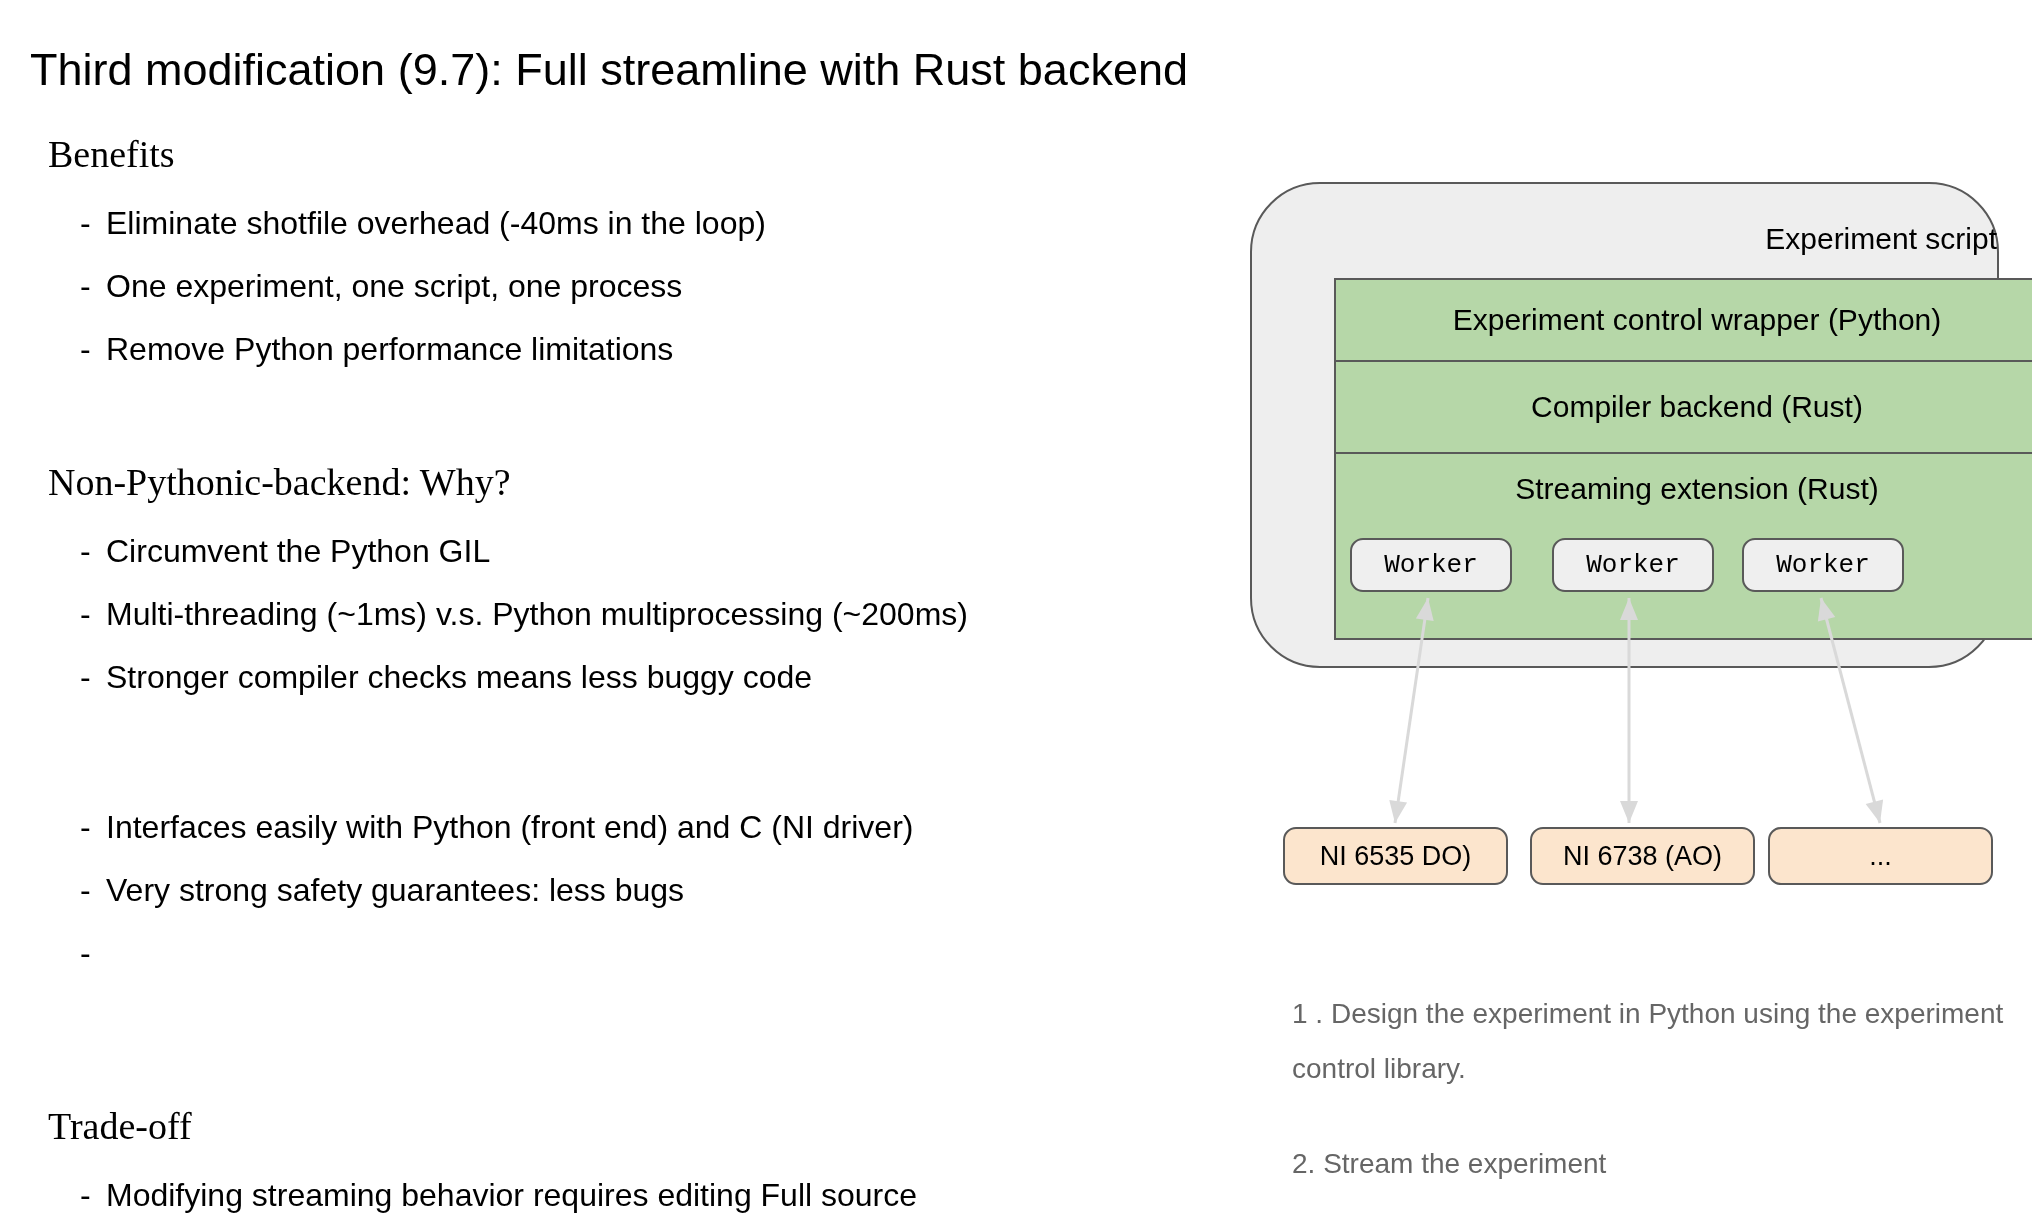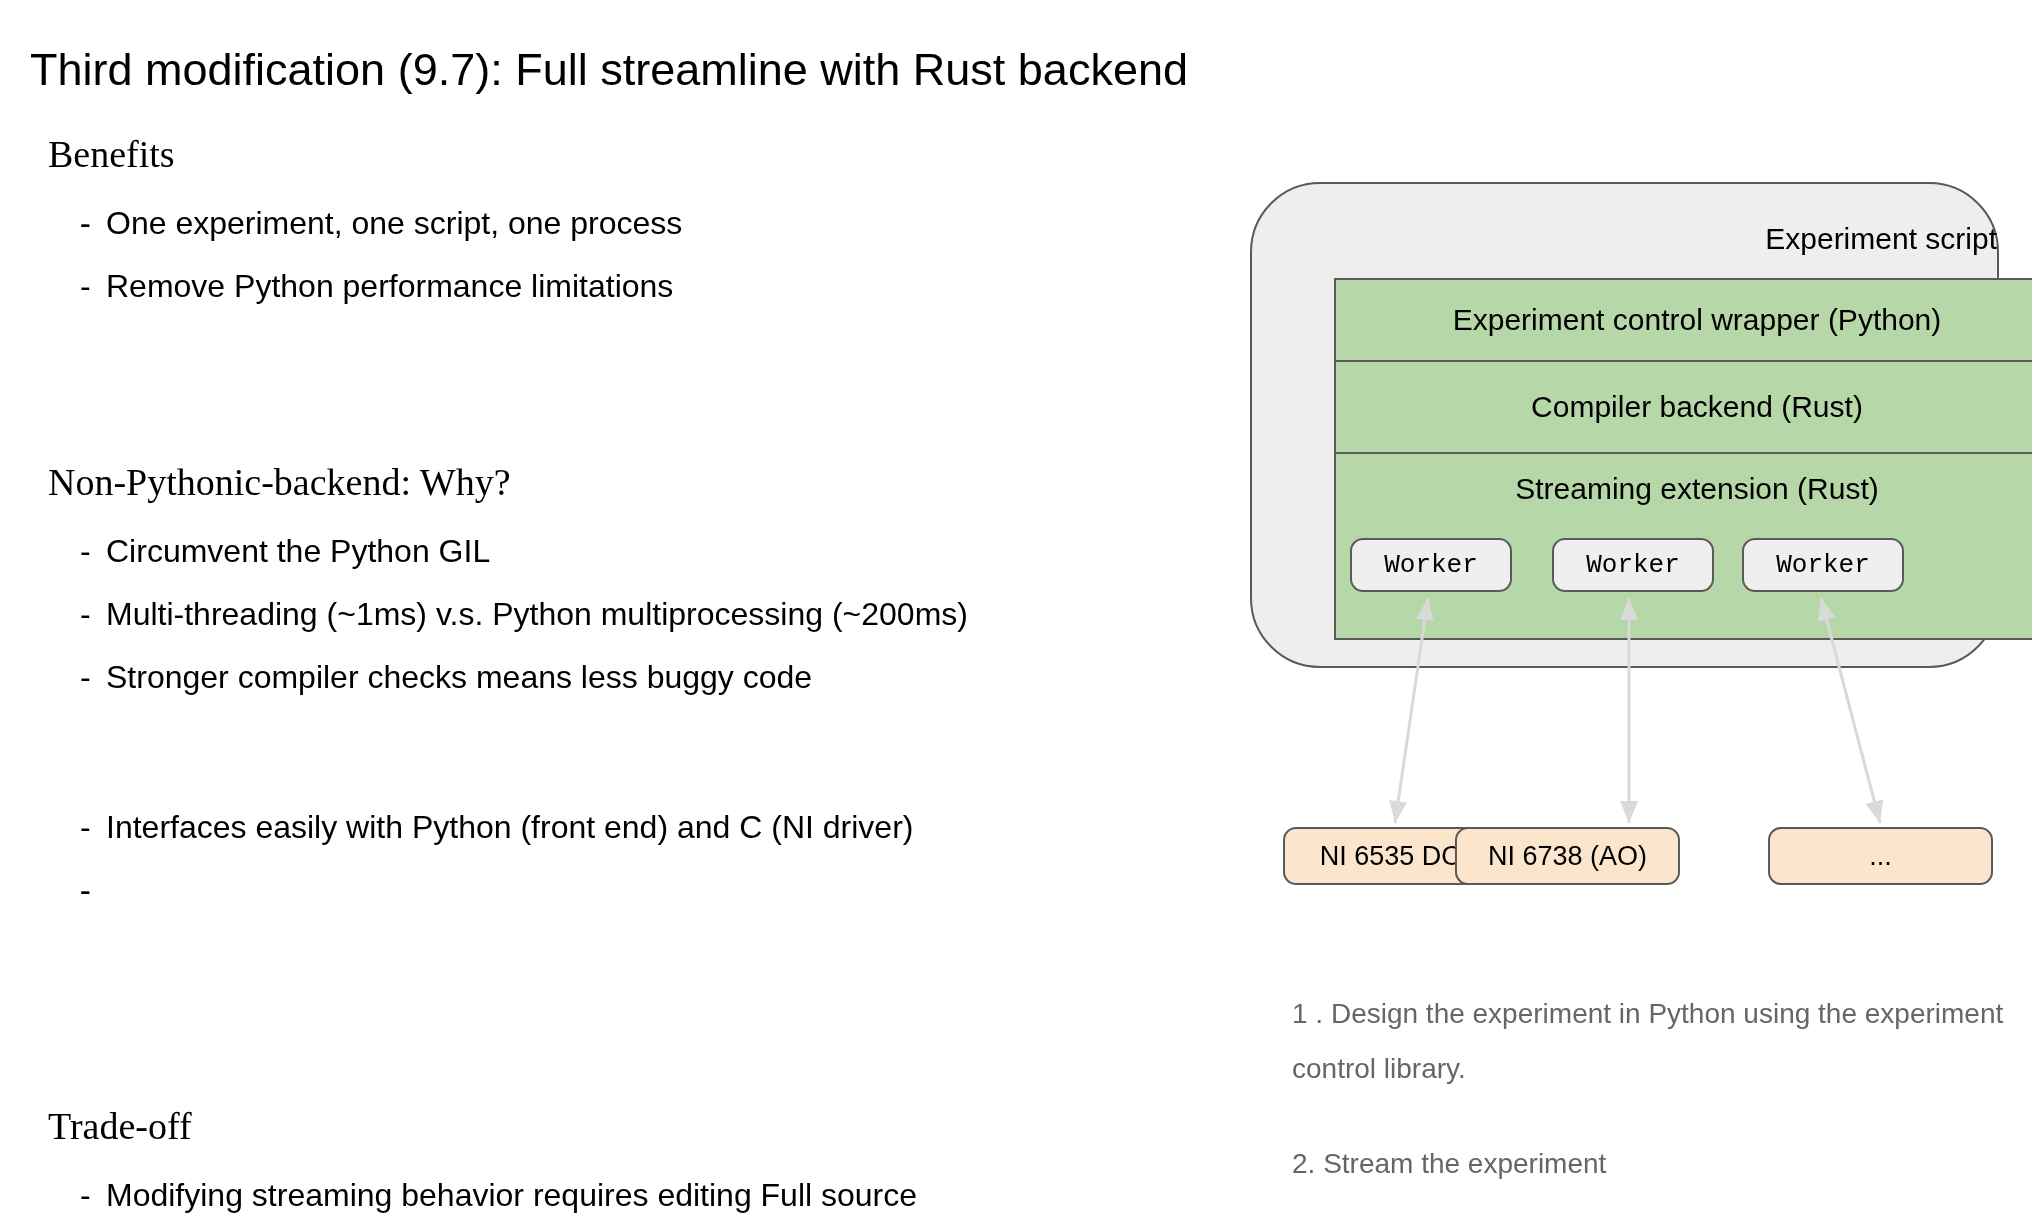--- a/index.html
+++ b/index.html
@@ -81,56 +81,56 @@
   .arrow-head{fill:var(--c-arrow,#d9d9d9);}
   .device{
     position:absolute;top:827px;width:225px;height:58px;
     background:var(--c-peach,#fce5cd);
     border:2px solid var(--c-border,#595959);
     border-radius:13px;
     box-sizing:border-box;
     display:flex;align-items:center;justify-content:center;
     font-size:27px;
   }
-  .device-1{left:1283px;} .device-2{left:1455px;} .device-3{left:1768px;}
+  .device-1{left:1283px;} .device-2{left:1530px;} .device-3{left:1768px;}
   .note{
     position:absolute;left:1292px;width:760px;
     font-size:28px;line-height:55px;
     color:var(--c-note_text,#666666);
   }
   .note-1{top:986px;}
   .note-2{top:1136px;}
 </style>
 </head>
 <body>
 
 <h1 class="title">Third modification (9.7): Full streamline with Rust backend</h1>
 
 <div class="section sec-1">
   <h2>Benefits</h2>
   <ul>
-    <li><span class="dash">-</span></li>
+    <li><span class="dash">-</span><span>Eliminate shotfile overhead (-40ms in the loop)</span></li>
     <li><span class="dash">-</span><span>One experiment, one script, one process</span></li>
     <li><span class="dash">-</span><span>Remove Python performance limitations</span></li>
   </ul>
 </div>
 
 <div class="section sec-2">
   <h2>Non-Pythonic-backend: Why?</h2>
   <ul>
     <li><span class="dash">-</span><span>Circumvent the Python GIL</span></li>
     <li><span class="dash">-</span><span>Multi-threading (~1ms) v.s. Python multiprocessing (~200ms)</span></li>
     <li><span class="dash">-</span><span>Stronger compiler checks means less buggy code</span></li>
   </ul>
 </div>
 
 <div class="section sec-3">
   <ul>
     <li><span class="dash">-</span><span>Interfaces easily with Python (front end) and C (NI driver)</span></li>
-    <li><span class="dash">-</span></li>
+    <li><span class="dash">-</span><span>Very strong safety guarantees: less bugs</span></li>
     <li><span class="dash">-</span></li>
   </ul>
 </div>
 
 <div class="section sec-4">
   <h2>Trade-off</h2>
   <ul>
     <li><span class="dash">-</span><span>Modifying streaming behavior requires editing Full source</span></li>
   </ul>
 </div>

